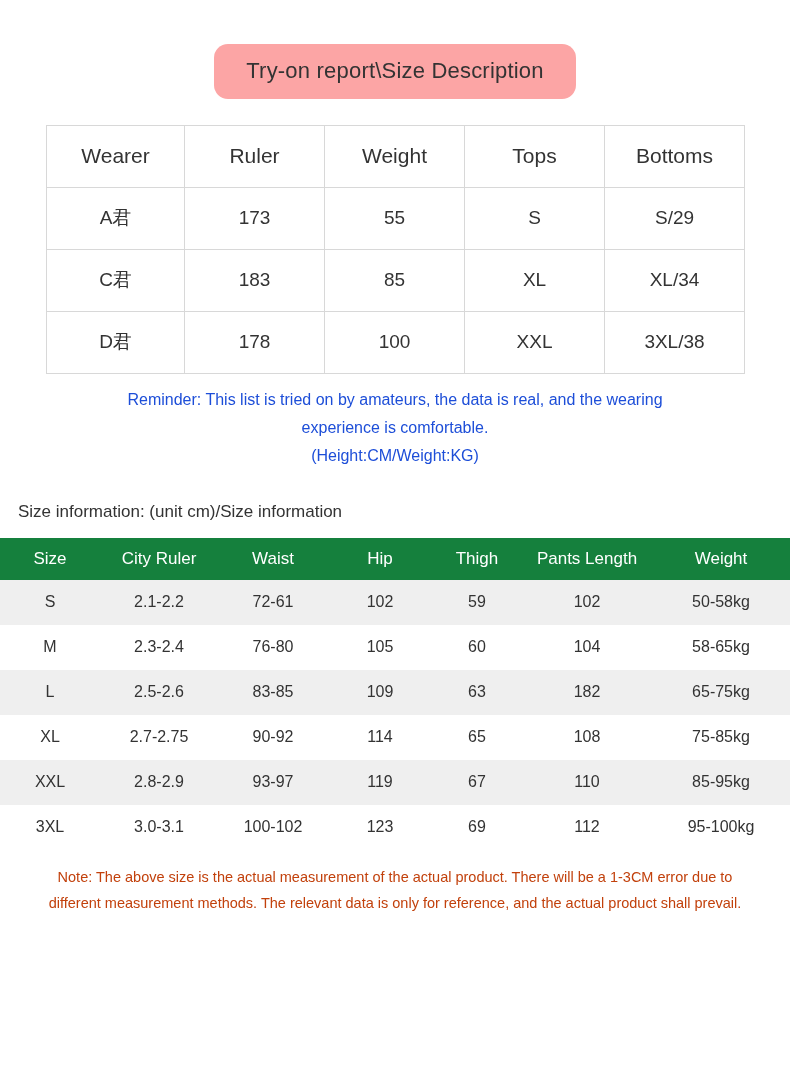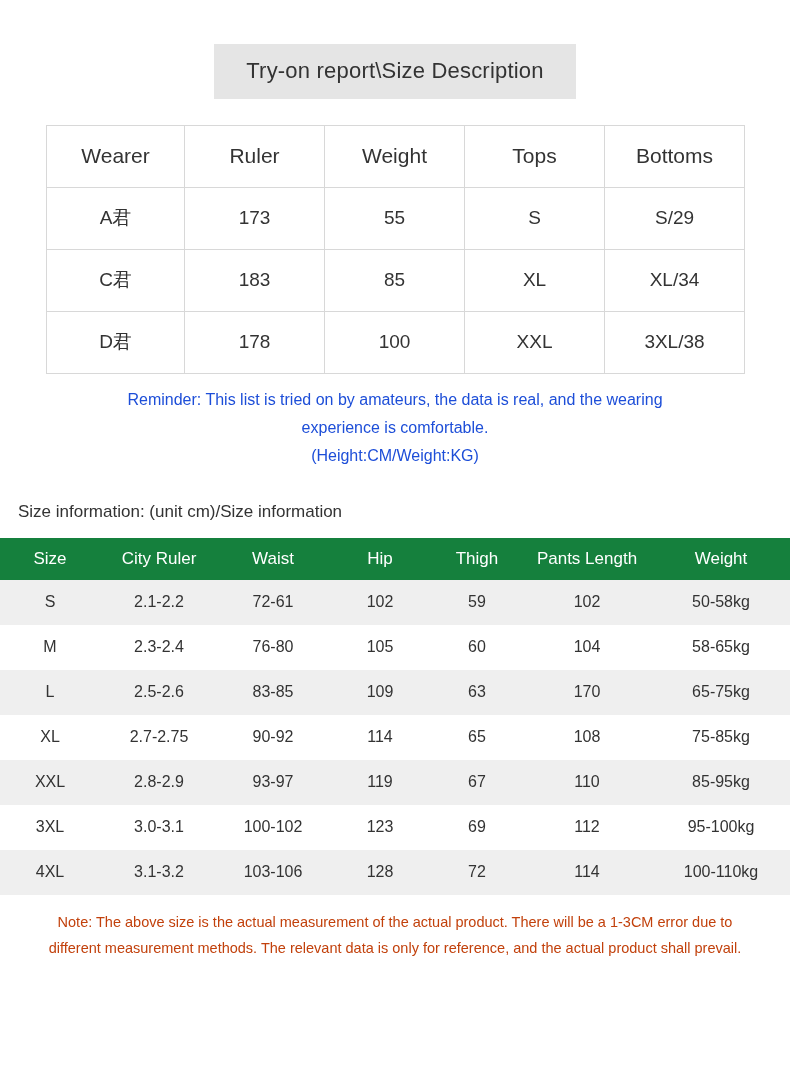--- a/index.html
+++ b/index.html
@@ -16,26 +16,27 @@
     overflow: hidden;
   }
 
   
   .title-wrap {
     padding-top: 44px;
     text-align: center;
   }
   .title-banner {
     display: inline-block;
-    background: #e5e5e5;
+    background: #fca5a5;
     color: #333333;
     font-size: 22px;
     line-height: 1.4;
     padding: 12px 32px;
     letter-spacing: 0.2px;
+    border-radius: 14px;
   }
 
   
   .tryon-wrap {
     margin: 26px 46px 5px 46px;
   }
   table.tryon {
     width: 698px;
     border-collapse: collapse;
     table-layout: fixed;
@@ -220,21 +221,21 @@
         <td>60</td>
         <td>104</td>
         <td>58-65kg</td>
       </tr>
       <tr>
         <td>L</td>
         <td>2.5-2.6</td>
         <td>83-85</td>
         <td>109</td>
         <td>63</td>
-        <td>170</td>
+        <td>182</td>
         <td>65-75kg</td>
       </tr>
       <tr>
         <td>XL</td>
         <td>2.7-2.75</td>
         <td>90-92</td>
         <td>114</td>
         <td>65</td>
         <td>108</td>
         <td>75-85kg</td>
@@ -250,29 +251,20 @@
       </tr>
       <tr>
         <td>3XL</td>
         <td>3.0-3.1</td>
         <td>100-102</td>
         <td>123</td>
         <td>69</td>
         <td>112</td>
         <td>95-100kg</td>
       </tr>
-      <tr>
-        <td>4XL</td>
-        <td>3.1-3.2</td>
-        <td>103-106</td>
-        <td>128</td>
-        <td>72</td>
-        <td>114</td>
-        <td>100-110kg</td>
-      </tr>
     </tbody>
   </table>
 </div>
 
 <div class="note">
   <span class="nline">Note: The above size is the actual measurement of the actual product. There will be a 1-3CM error due to</span>
   <span class="nline">different measurement methods. The relevant data is only for reference, and the actual product shall prevail.</span>
 </div>
 
 </body></html>

